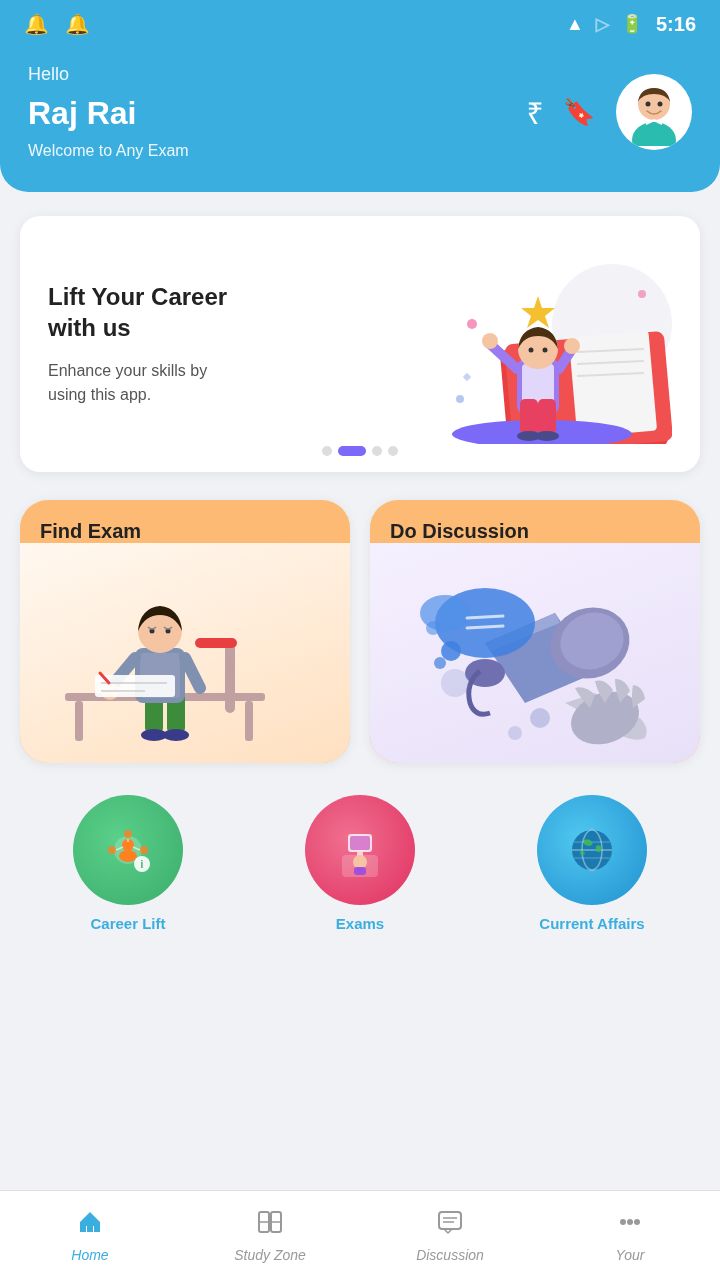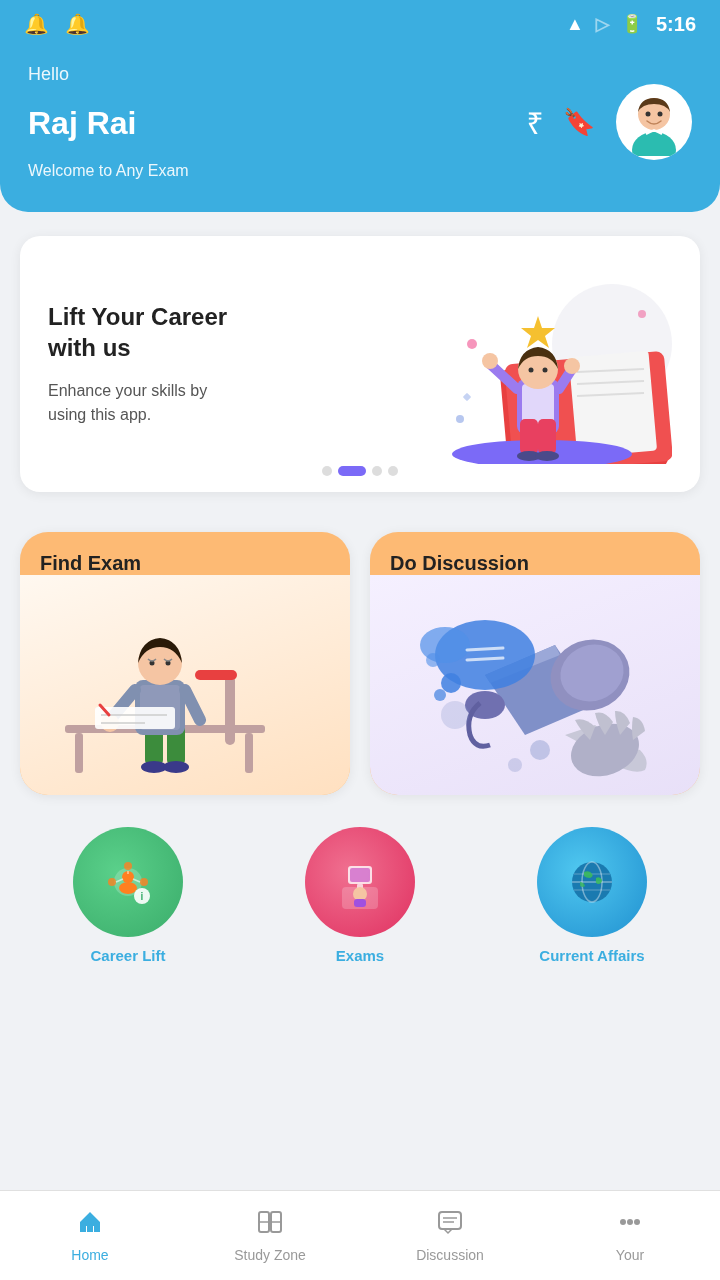--- a/index.html
+++ b/index.html
@@ -28,21 +28,21 @@
     
     .header {
       background: #3baee0;
       padding: 16px 28px 32px 28px;
       display: flex;
       justify-content: space-between;
       border-radius: 0 0 28px 28px;
     }
     .header-left {}
     .hello-text { color: rgba(255,255,255,0.9); font-size: 18px; }
-    .user-name { color: white; font-size: 32px; font-weight: 700; margin: 20px 0; }
+    .user-name { color: white; font-size: 32px; font-weight: 700; margin: 10px 0; }
     .welcome-text { color: rgba(255,255,255,0.9); font-size: 16px; margin-top: 8px; }
     .header-right { display: flex; align-items: center; gap: 20px; }
     .header-icon { color: white; font-size: 28px; }
     .avatar {
       width: 76px; height: 76px;
       background: white;
       border-radius: 50%;
       display: flex; align-items: center; justify-content: center;
       overflow: hidden;
     }
@@ -54,21 +54,21 @@
     }
 
     
     .banner-card {
       background: white;
       border-radius: 20px;
       padding: 28px;
       display: flex;
       align-items: center;
       justify-content: space-between;
-      margin-bottom: 40px;
+      margin-bottom: 28px;
       box-shadow: 0 2px 12px rgba(0,0,0,0.07);
       min-height: 200px;
       overflow: hidden;
       position: relative;
     }
     .banner-text { flex: 0 0 200px; }
     .banner-title { font-size: 24px; font-weight: 800; color: #222; line-height: 1.3; margin-bottom: 16px; }
     .banner-subtitle { font-size: 16px; color: #555; line-height: 1.5; }
     .banner-dots {
       display: flex; gap: 6px; margin-top: 16px;
@@ -158,21 +158,21 @@
     .nav-item {
       flex: 1;
       display: flex;
       flex-direction: column;
       align-items: center;
       justify-content: center;
       gap: 4px;
       cursor: pointer;
     }
     .nav-icon { font-size: 26px; }
-    .nav-label { font-size: 14px; font-weight: 500; }
+    .nav-label { font-size: 14px; font-weight: 500; font-style: italic; }
     .nav-item.active .nav-icon { color: #3baee0; }
     .nav-item.active .nav-label { color: #3baee0; }
     .nav-item:not(.active) .nav-icon { color: #999; }
     .nav-item:not(.active) .nav-label { color: #999; }
 
     
     .find-exam-bg {
       background: linear-gradient(160deg, #fff8f0 0%, #ffe0c0 100%);
       height: 100%;
       display: flex;

